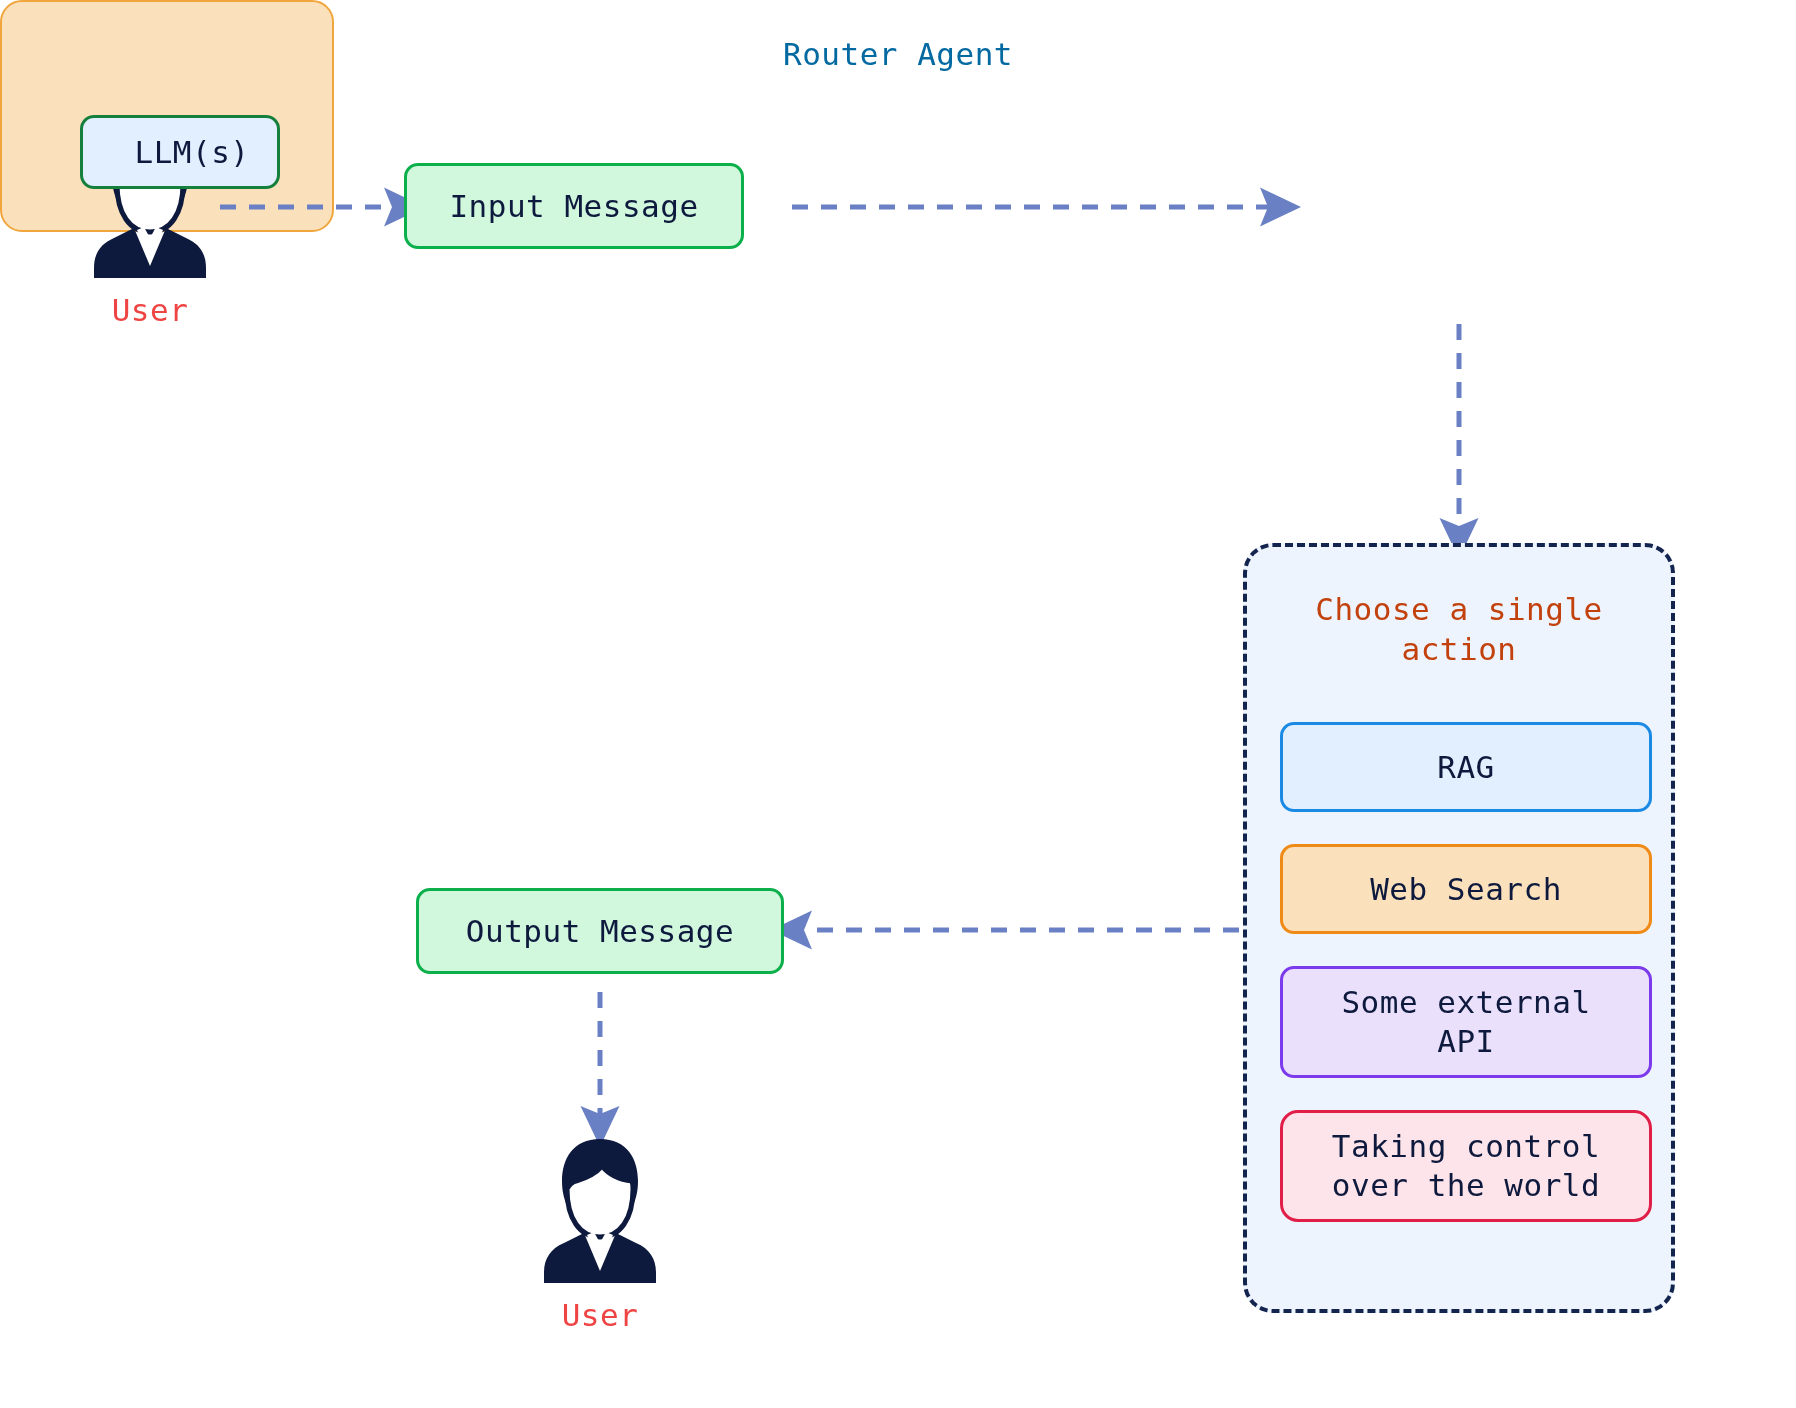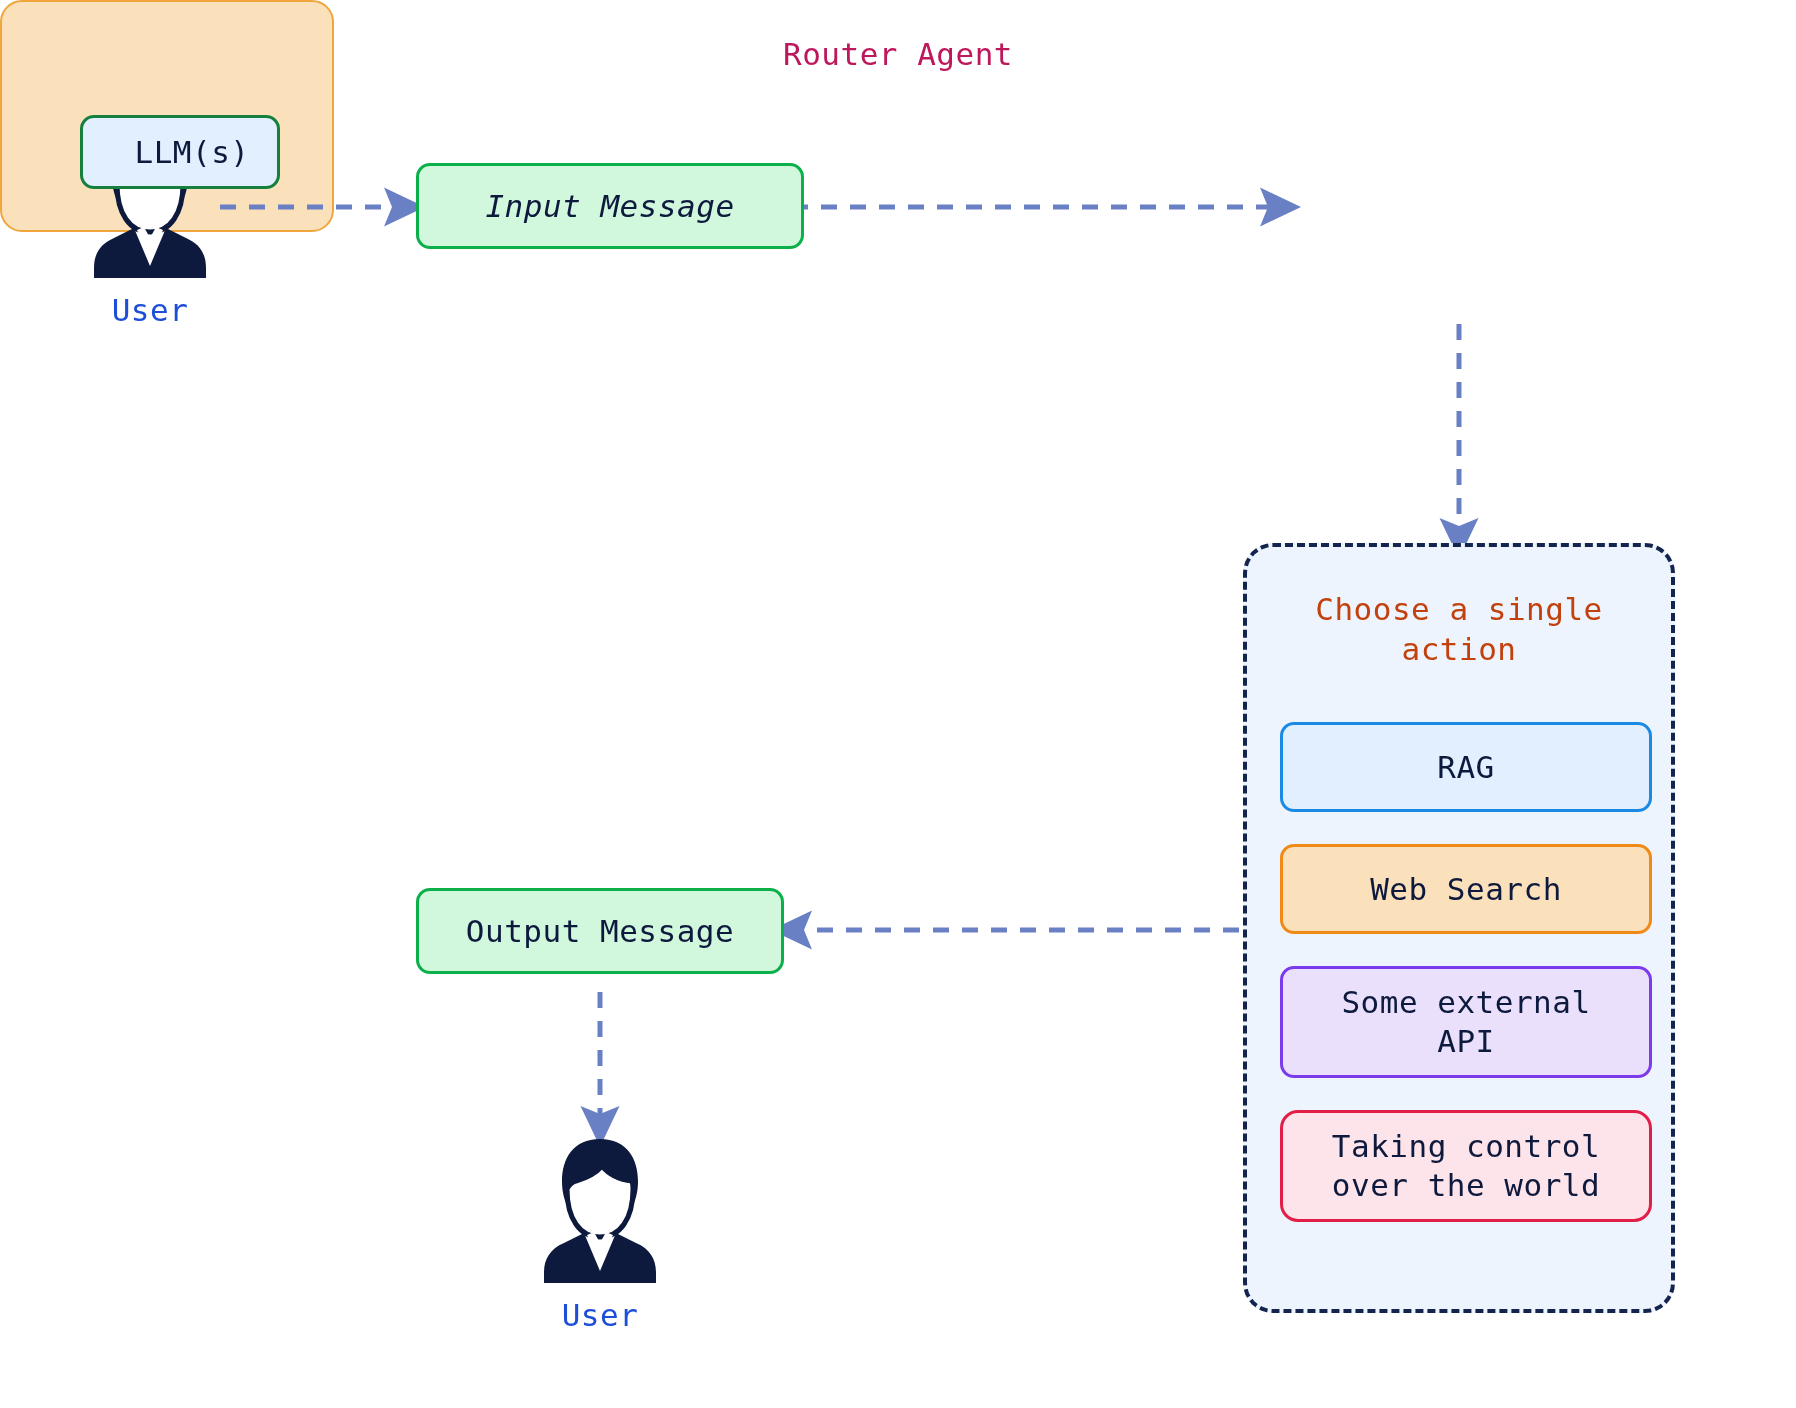--- a/index.html
+++ b/index.html
@@ -55,21 +55,21 @@
     border: 2.5px solid #f0a63c;
     border-radius: 22px;
     display: block;
   }
   .router-title {
     position: absolute;
     left: 0; right: 0;
     top: 36px;
     text-align: center;
     font-size: 31px;
-    color: #be185d;
+    color: #0369a1;
     letter-spacing: 0.5px;
   }
   .llm-box {
     position: absolute;
     background: #e2efff;
     border: 3px solid #15803d;
     border-radius: 14px;
     display: flex;
     align-items: center;
     justify-content: center;
@@ -117,21 +117,21 @@
   .act-purple { background: #eae0fb; border: 3px solid #7c3aed; }
   .act-pink   { background: #fde3ea; border: 3px solid #e01e48; }
 
   
   .actor { position: absolute; }
   .actor-label {
     position: absolute;
     left: 0; right: 0;
     text-align: center;
     font-size: 31px;
-    color: #1d4ed8;
+    color: #ef4444;
     letter-spacing: 0.5px;
     font-family: "DejaVu Sans Mono", monospace;
   }
 </style>
 </head>
 <body>
 
 <div id="canvas">
 
   <svg id="edges" viewBox="0 0 1796 1408" width="1796" height="1408">
@@ -171,21 +171,21 @@
                C56 40 46 45 36 48 C30 50 27 56 27 56 Z" fill="#ffffff" stroke="#0e1a3d" stroke-width="5"></path>
 
       <path d="M44 100 L60 138 L76 100 L96 110 C110 116 116 126 116 140
                L116 150 L4 150 L4 140 C4 126 10 116 24 110 Z" fill="#0e1a3d"></path>
 
       <path d="M47 102 L60 133 L73 102 L66 99 L60 110 L54 99 Z" fill="#ffffff"></path>
     </svg>
   </div>
   <div class="actor-label" style="left:60px; top:292px; width:180px;">User</div>
 
-  <div class="node node-green" style="left:416px; top:163px; width:388px; height:86px;font-style:italic;">Input Message</div>
+  <div class="node node-green" style="left:404px; top:163px; width:340px; height:86px;">Input Message</div>
 
   <div class="router-box" style="left:1288px; top:95px; width:330px; height:228px;">
     <div class="router-title">Router Agent</div>
     <div class="llm-box" style="left:80px; top:115px; width:170px; height:68px;">LLM(s)</div>
   </div>
 
   <div class="dashed-group" style="left:1243px; top:543px; width:432px; height:770px;">
     <div class="group-title">Choose a single
 action</div>
 

